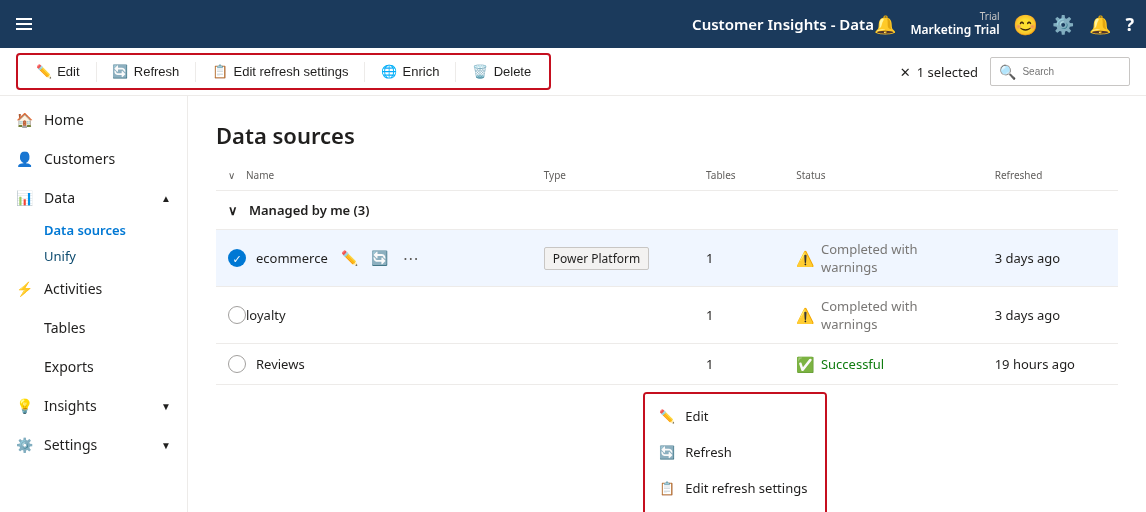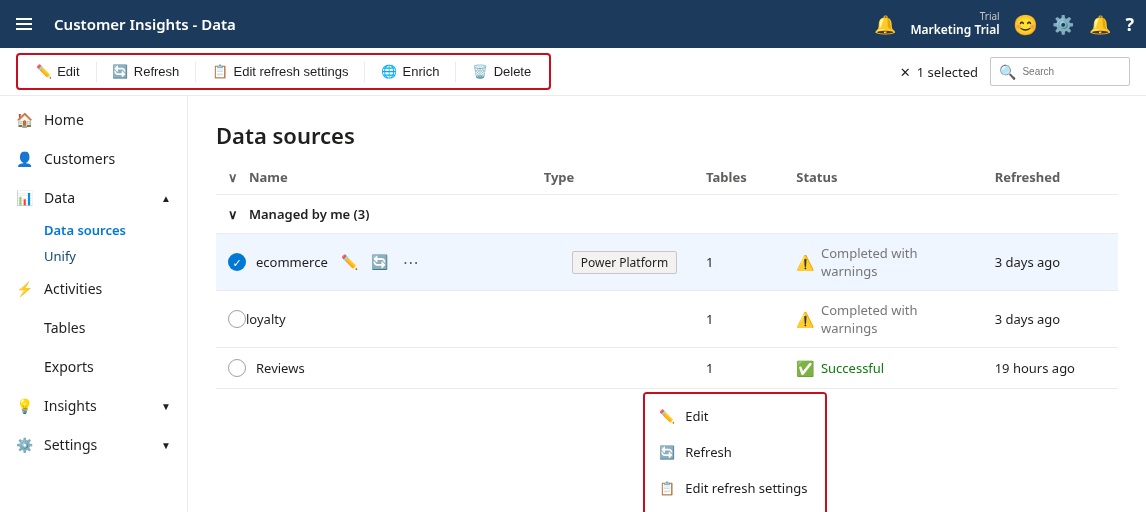--- a/index.html
+++ b/index.html
@@ -8,21 +8,21 @@
     
     .top-nav {
       background: #1b3a5c;
       color: #fff;
       height: 48px;
       display: flex;
       align-items: center;
       padding: 0 12px;
       flex-shrink: 0;
     }
-    .top-nav-title { font-size: 15px; font-weight: 600; margin-left: 18px; flex: 1; }
+    .top-nav-title { font-size: 15px; font-weight: 600; margin-left: 10px; flex: 1; text-align: right; }
     .top-nav-icons { display: flex; align-items: center; gap: 14px; }
 
     
     .toolbar {
       height: 48px;
       border-bottom: 1px solid #edebe9;
       display: flex;
       align-items: center;
       padding: 0 16px;
       gap: 4px;
@@ -73,21 +73,21 @@
     
     .main { flex: 1; overflow-y: auto; padding: 24px 28px; position: relative; }
     .page-title { font-size: 22px; font-weight: 600; color: #201f1e; margin-bottom: 10px; }
     .page-desc { font-size: 13px; color: #605e5c; margin-bottom: 24px; }
     .page-desc a { color: #0078d4; text-decoration: none; }
 
     
     .data-table { width: 100%; border-collapse: collapse; }
     .data-table th {
       text-align: left; padding: 8px 12px;
-      font-size: 13px; font-weight: 700; color: #605e5c;
+      font-size: 10px; font-weight: 400; color: #605e5c;
       border-bottom: 1px solid #edebe9;
     }
     .data-table tr.group-row td {
       font-weight: 600; padding: 10px 12px; font-size: 13px;
       color: #201f1e; border-bottom: 1px solid #edebe9;
     }
     .data-table tr.data-row td {
       padding: 10px 12px; font-size: 13px;
       border-bottom: 1px solid #edebe9; vertical-align: middle;
     }
@@ -130,21 +130,21 @@
     .hamburger span { width: 16px; height: 2px; background: #fff; display: block; }
 
     .col-name { width: 35%; }
     .col-type { width: 18%; }
     .col-tables { width: 10%; }
     .col-status { width: 22%; }
     .col-refreshed { width: 15%; }
 
     .power-platform-badge {
       display: inline-block; background: #f3f2f1; border: 1px solid #c8c6c4;
-      border-radius: 2px; font-size: 12px; padding: 2px 8px; color: #201f1e; margin-left: 28px;
+      border-radius: 2px; font-size: 12px; padding: 2px 8px; color: #201f1e;
     }
     .context-menu-border { border: 2px solid #c50f1f; border-radius: 4px; overflow: hidden; }
   </style>
 </head>
 <body>
 
 <div class="top-nav">
   <div class="hamburger">
     <span></span>
       <span></span>

